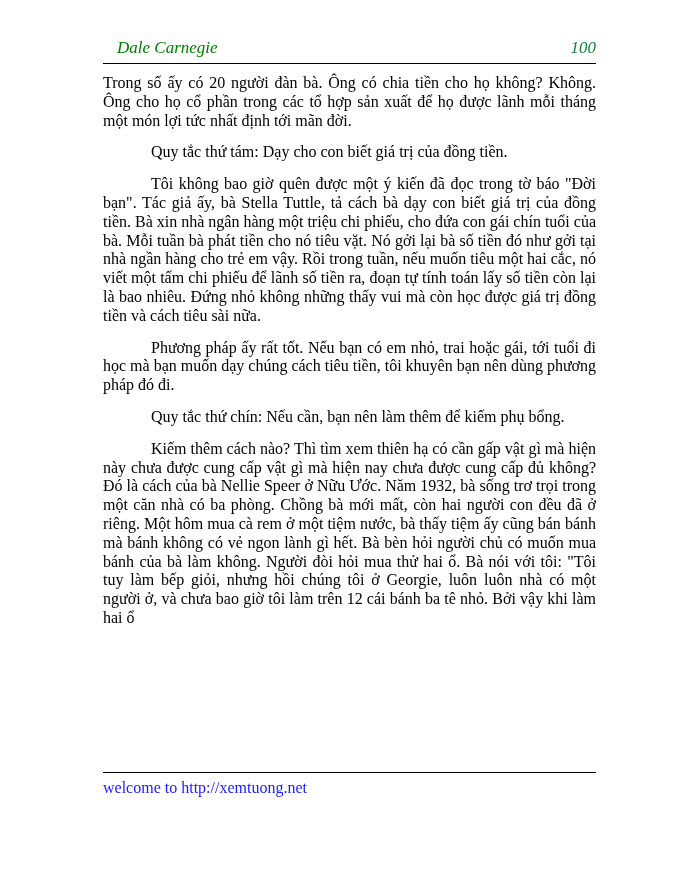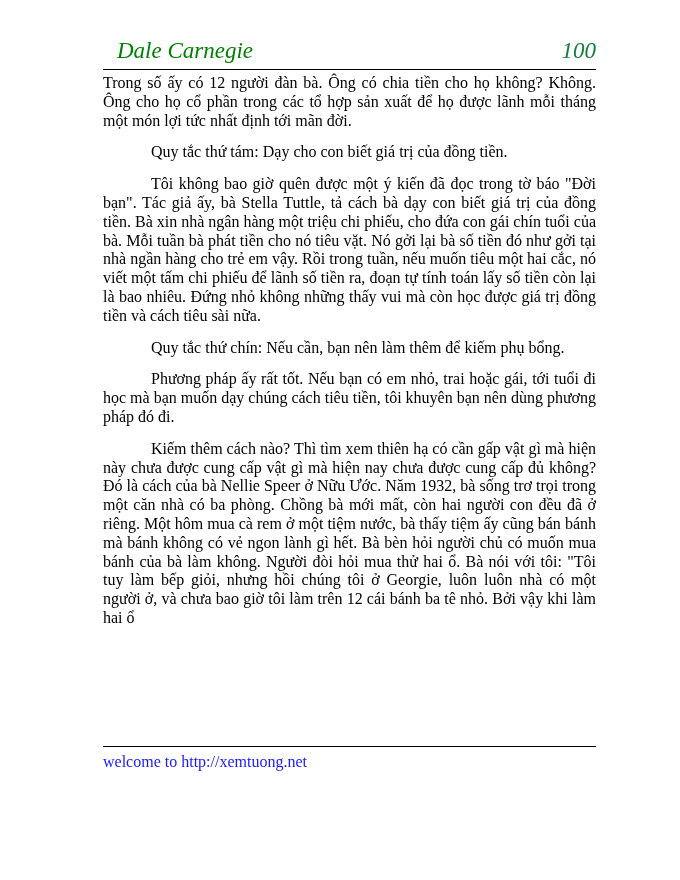--- a/index.html
+++ b/index.html
@@ -13,64 +13,64 @@
   }
   .header {
     position:absolute;
     left:103px;
     top:38px;
     width:493px;
     display:flex;
     justify-content:space-between;
     align-items:flex-end;
     font-style:italic;
-    font-size:23px;
+    font-size:17px;
     padding-bottom:5px;
     border-bottom:1.6px solid #000000;
   }
   .header .author { padding-left:14px; }
   .doc {
     position:absolute;
     left:103px;
     top:74px;
     width:493px;
     font-size:16px;
     line-height:18.8px;
     color:#000000;
     text-align:justify;
   }
   .doc p { margin:0 0 13px 0; text-indent:48px; }
   .doc p.noindent { text-indent:0; }
   .footer {
     position:absolute;
     left:103px;
-    top:746px;
+    top:772px;
     width:493px;
     border-top:1.8px solid #000000;
     padding-top:6px;
     font-size:16px;
   }
   .footer a { text-decoration:none; }
 </style>
 </head>
 <body>
 
 <div class="page">
 
   <div class="header">
     <span class="author" style="color: rgb(0, 128, 0);">Dale Carnegie</span>
     <span class="pagenum" style="color: #15803d;">100</span>
   </div>
 
   <div class="doc">
-    <p class="noindent">Trong số ấy có 12 người đàn bà. Ông có chia tiền cho họ không? Không. Ông cho họ cổ phần trong các tổ hợp sản xuất để họ được lãnh mỗi tháng một món lợi tức nhất định tới mãn đời.</p>
+    <p class="noindent">Trong số ấy có 20 người đàn bà. Ông có chia tiền cho họ không? Không. Ông cho họ cổ phần trong các tổ hợp sản xuất để họ được lãnh mỗi tháng một món lợi tức nhất định tới mãn đời.</p>
     <p>Quy tắc thứ tám: Dạy cho con biết giá trị của đồng tiền.</p>
     <p>Tôi không bao giờ quên được một ý kiến đã đọc trong tờ báo "Đời bạn". Tác giả ấy, bà Stella Tuttle, tả cách bà dạy con biết giá trị của đồng tiền. Bà xin nhà ngân hàng một triệu chi phiếu, cho đứa con gái chín tuổi của bà. Mỗi tuần bà phát tiền cho nó tiêu vặt. Nó gởi lại bà số tiền đó như gởi tại nhà ngần hàng cho trẻ em vậy. Rồi trong tuần, nếu muốn tiêu một hai cắc, nó viết một tấm chi phiếu để lãnh số tiền ra, đoạn tự tính toán lấy số tiền còn lại là bao nhiêu. Đứng nhỏ không những thấy vui mà còn học được giá trị đồng tiền và cách tiêu sài nữa.</p>
+    <p>Phương pháp ấy rất tốt. Nếu bạn có em nhỏ, trai hoặc gái, tới tuổi đi học mà bạn muốn dạy chúng cách tiêu tiền, tôi khuyên bạn nên dùng phương pháp đó đi.</p>
     <p>Quy tắc thứ chín: Nếu cần, bạn nên làm thêm để kiếm phụ bổng.</p>
-    <p>Phương pháp ấy rất tốt. Nếu bạn có em nhỏ, trai hoặc gái, tới tuổi đi học mà bạn muốn dạy chúng cách tiêu tiền, tôi khuyên bạn nên dùng phương pháp đó đi.</p>
     <p>Kiếm thêm cách nào? Thì tìm xem thiên hạ có cần gấp vật gì mà hiện này chưa được cung cấp vật gì mà hiện nay chưa được cung cấp đủ không? Đó là cách của bà Nellie Speer ở Nữu Ước. Năm 1932, bà sống trơ trọi trong một căn nhà có ba phòng. Chồng bà mới mất, còn hai người con đều đã ở riêng. Một hôm mua cà rem ở một tiệm nước, bà thấy tiệm ấy cũng bán bánh mà bánh không có vẻ ngon lành gì hết. Bà bèn hỏi người chủ có muốn mua bánh của bà làm không. Người đòi hỏi mua thử hai ổ. Bà nói với tôi: "Tôi tuy làm bếp giỏi, nhưng hồi chúng tôi ở Georgie, luôn luôn nhà có một người ở, và chưa bao giờ tôi làm trên 12 cái bánh ba tê nhỏ. Bởi vậy khi làm hai ổ</p>
   </div>
 
   <div class="footer">
     <a href="#" style="color: rgb(26, 26, 255);">welcome to http://xemtuong.net</a>
   </div>
 
 </div>
 
 </body></html>

